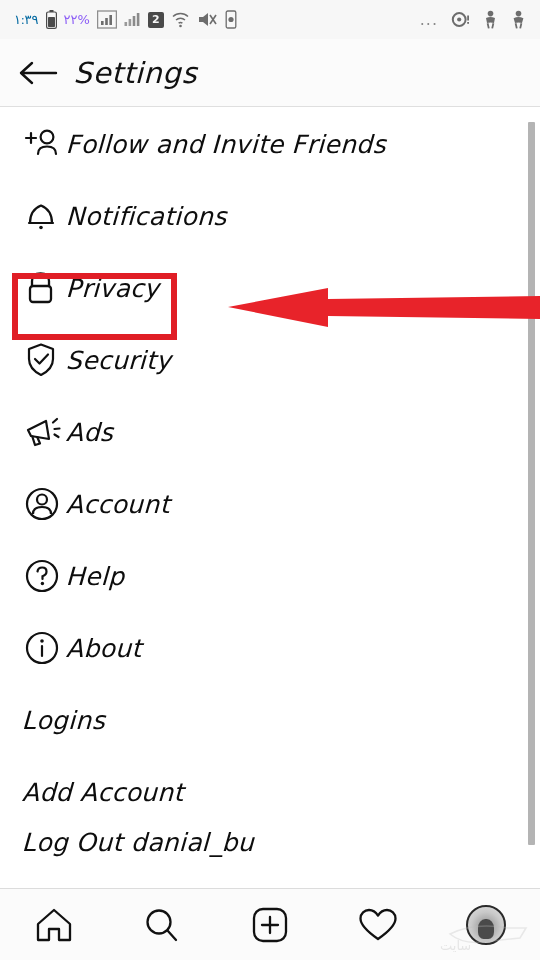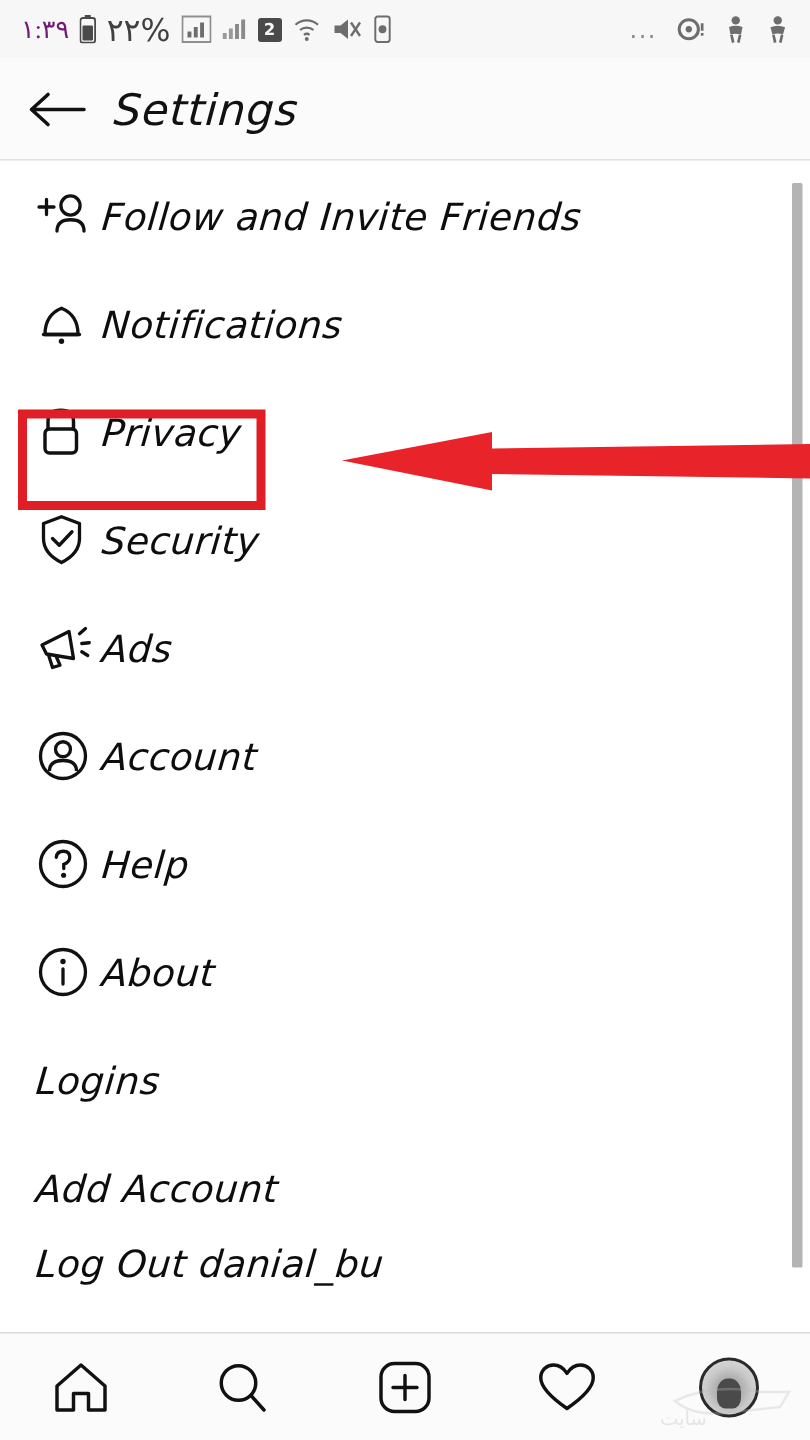--- a/index.html
+++ b/index.html
@@ -15,25 +15,25 @@
   .statusbar{
     position:absolute; left:0; top:0; width:540px; height:39px;
     background:#f7f7f7;
     display:flex; align-items:center;
     padding:0 14px;
   }
   .sb-left{ display:flex; align-items:center; gap:7px; }
   .sb-right{ margin-left:auto; display:flex; align-items:center; gap:13px; }
   .sb-clock{
     font-family:Liberation Serif, serif;
-    font-size:17px; color:#701a75; letter-spacing:0.5px;
+    font-size:13px; color:#0369a1; letter-spacing:0.5px;
   }
   .sb-pct{
     font-family:"DejaVu Sans", sans-serif;
-    font-size:21px; color:#404040; letter-spacing:0.5px;
+    font-size:13px; color:#8b5cf6; letter-spacing:0.5px;
   }
   .sb-ico{ display:block; }
   .sb-badge{
     width:16px;height:16px;background:#4a4a4a;color:#f7f7f7;
     font-size:11px; font-weight:bold; line-height:16px; text-align:center;
     border-radius:2px; font-family:"DejaVu Sans", sans-serif;
   }
   .sb-dots{ color:#8a8a8a; font-size:16px; letter-spacing:1px; line-height:8px; }
 
   

